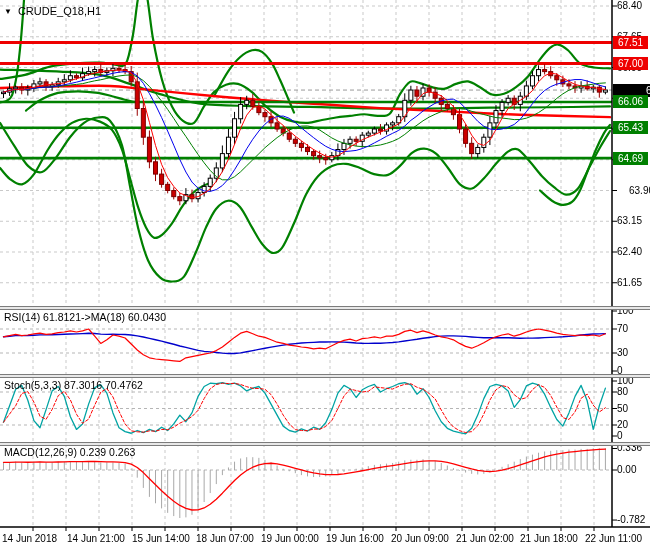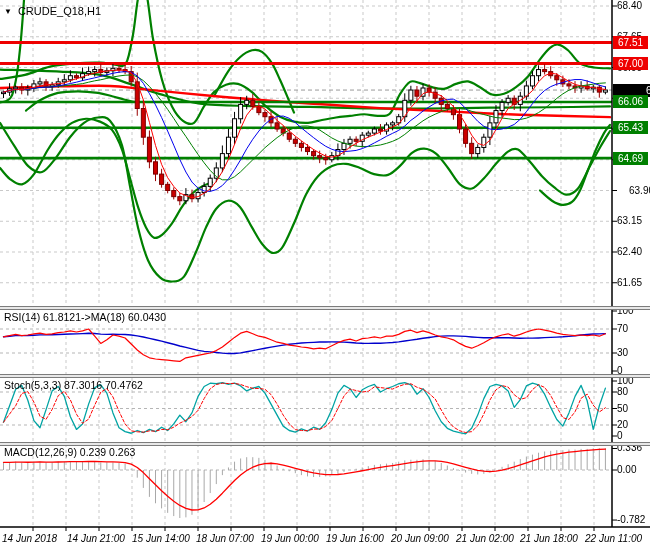--- a/index.html
+++ b/index.html
@@ -7,21 +7,21 @@
        font-family:"Liberation Sans",sans-serif;-webkit-font-smoothing:none;}
   svg{position:absolute;left:0;top:0;}
   .title{position:absolute;left:4px;top:5px;z-index:6;font-size:11px;color:#000;
          display:flex;align-items:center;gap:6px;white-space:pre;}
   .dd{font-size:8px;line-height:11px;}
   .plabel{position:absolute;left:4px;z-index:6;font-size:10.5px;color:#000;white-space:pre;
           display:flex;gap:0;}
   .sep{position:absolute;left:0;width:650px;height:4px;z-index:5;background:#e8e8e8;
        border-top:1px solid #7c7c7c;border-bottom:1px solid #7c7c7c;box-sizing:border-box;}
   .axisY{position:absolute;left:612px;top:0;width:38px;height:426px;z-index:4;}
-  .axisX{position:absolute;left:0;top:528px;width:650px;height:22px;z-index:4;font-style:italic;}
+  .axisX{position:absolute;left:0;top:528px;width:650px;height:22px;z-index:4;}
   .ylab{position:absolute;left:5px;font-size:10px;color:#000;white-space:pre;z-index:4;}
   .badge{position:absolute;left:1px;width:35px;height:13px;z-index:5;color:#fff;
          font-size:10px;line-height:13px;text-align:center;}
   .tlab{position:absolute;top:5px;font-size:10px;color:#000;white-space:pre;}
 </style>
 </head>
 <body>
 
 <div class="win">
   <svg id="svg" width="650" height="550">

